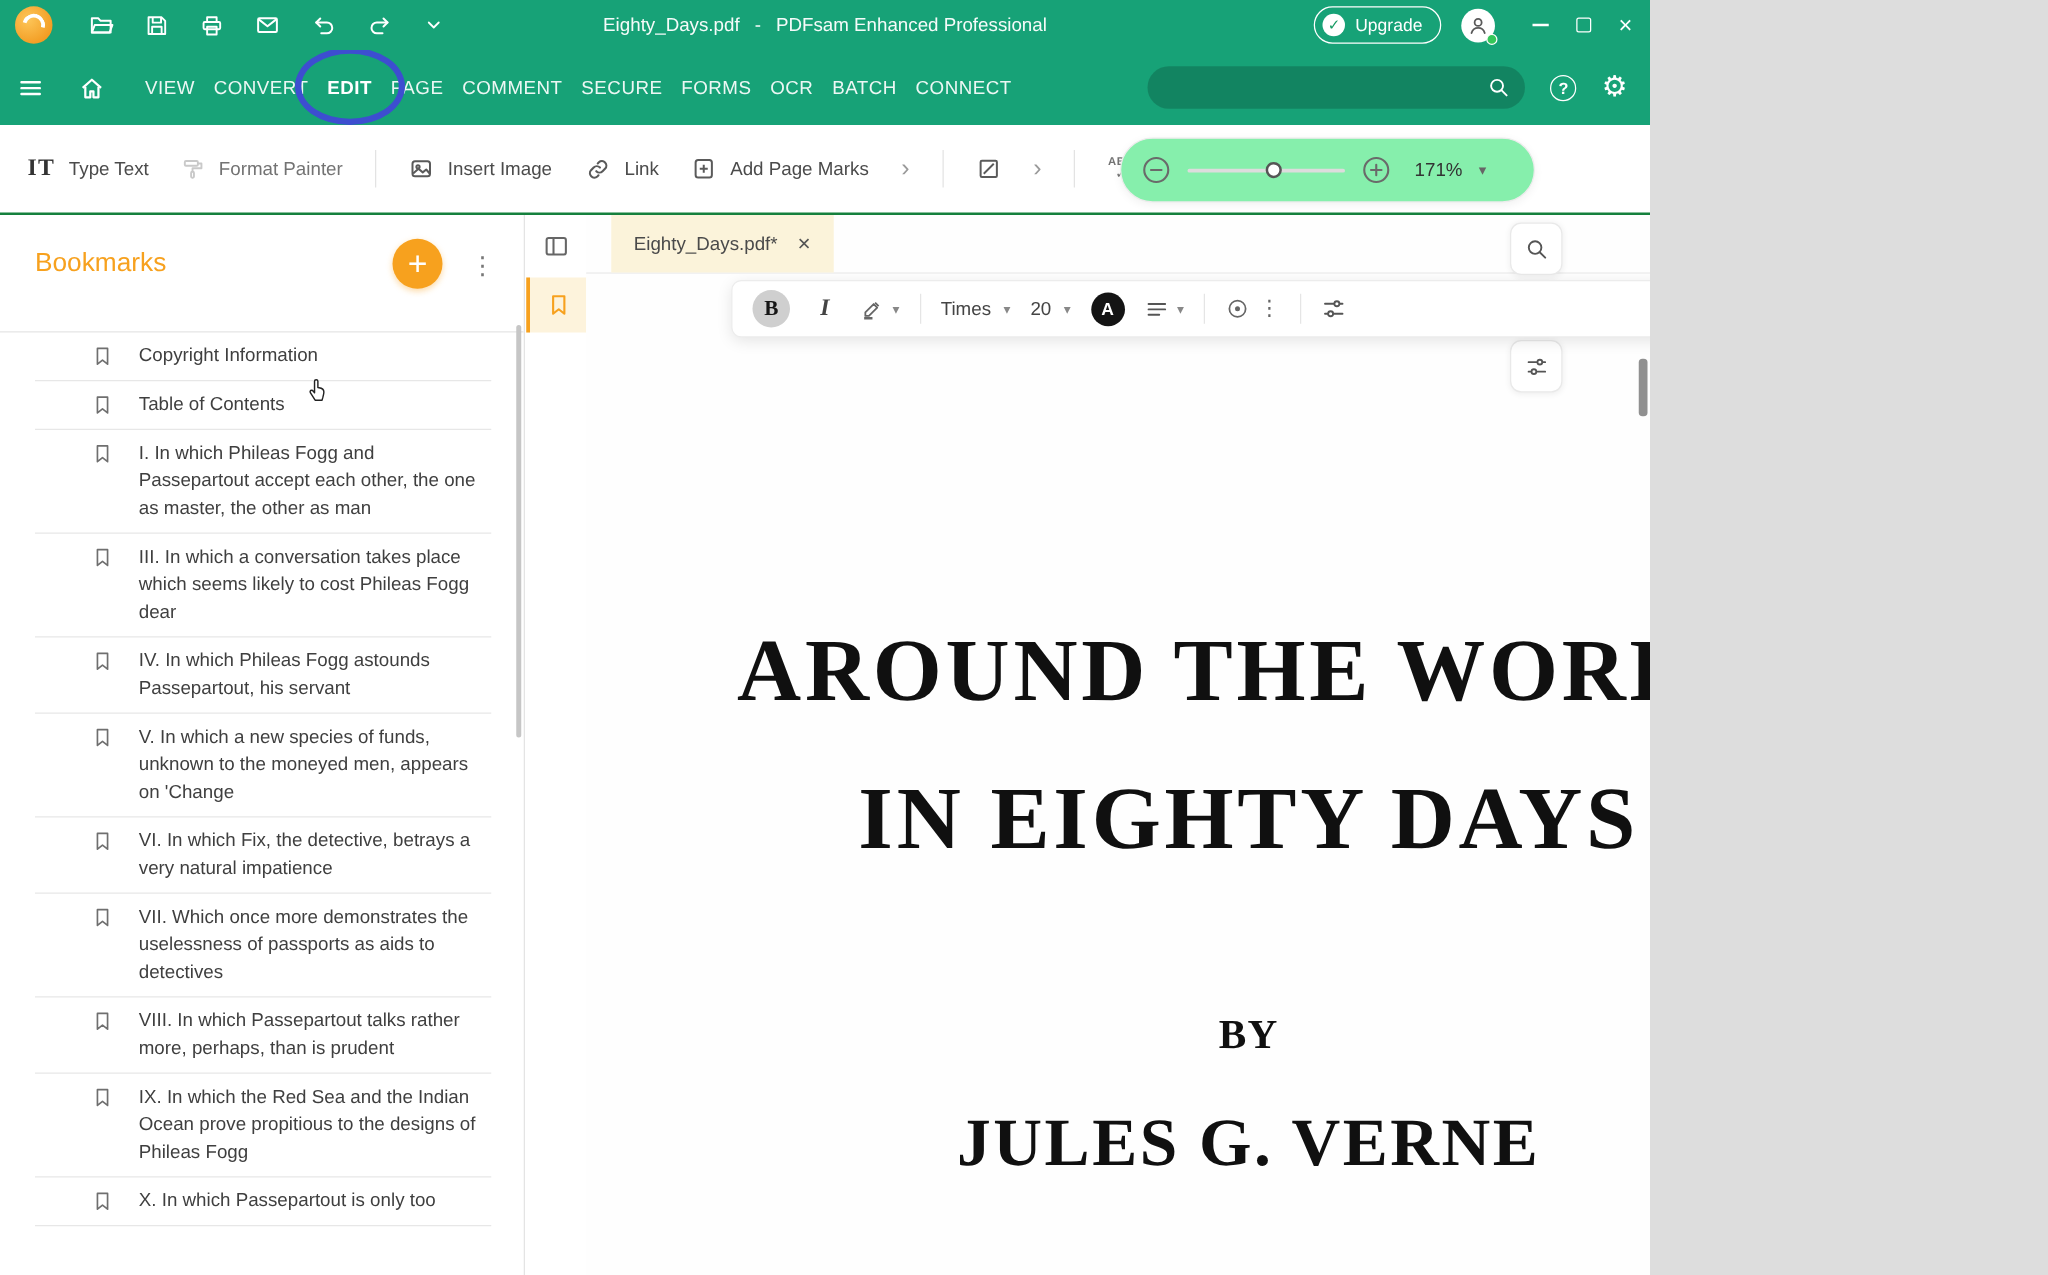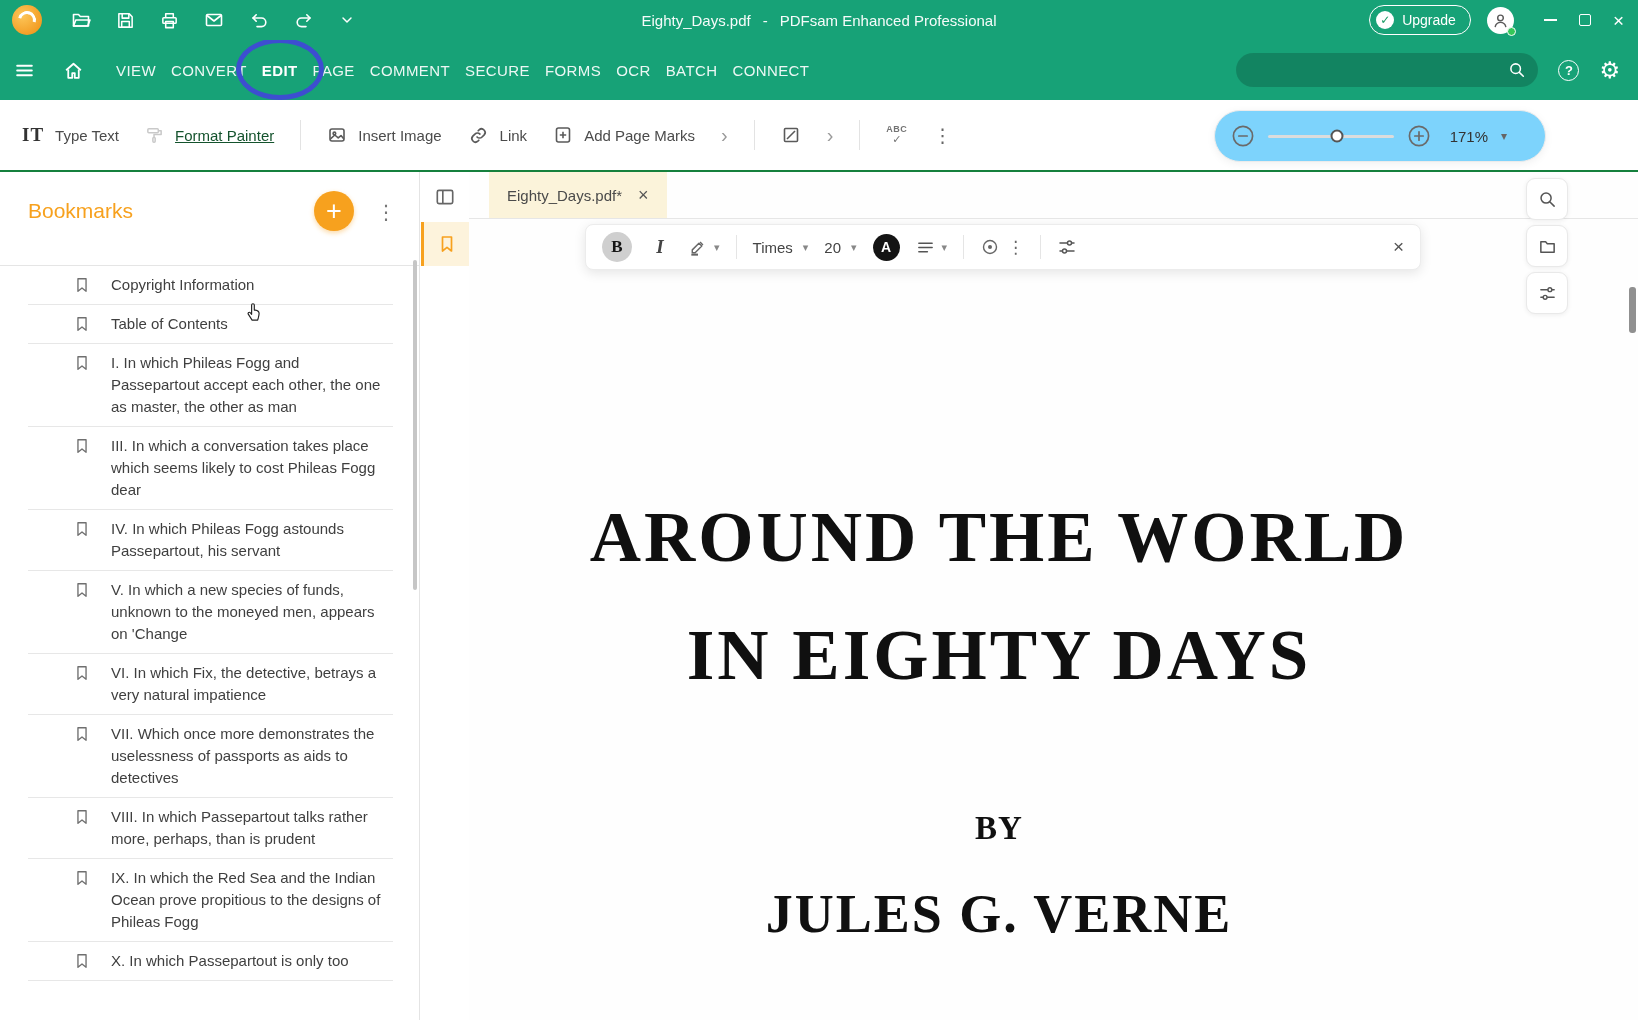--- a/index.html
+++ b/index.html
@@ -2,21 +2,21 @@
 <html style="--header-green: #17a277; --accent-orange: #f7a11e; --annotation-blue: #3d4ed0;"><head>
 <meta charset="utf-8">
 <style>
   :root{
     --header-green:#17a277;
     --accent-orange:#f7a11e;
     --annotation-blue:#3d4ed0;
   }
   *{box-sizing:border-box;margin:0;padding:0;}
   body{background:#ddd;font-family:"Liberation Sans","DejaVu Sans",sans-serif;}
-  .app{position:relative;width:1638px;height:1020px;background:#fff;overflow:hidden;}
+  .app{position:relative;width:1320px;height:1020px;background:#fff;overflow:hidden;}
   svg{display:block;}
 
   
   .titlebar{position:absolute;top:0;left:0;right:0;height:40px;background:var(--header-green);display:flex;align-items:center;color:#fff;z-index:10;}
   .tb-icons{display:flex;align-items:center;gap:25px;padding-left:12px;}
   .logo{width:30px;height:30px;border-radius:50%;background:radial-gradient(circle at 35% 35%,#fdc659,#ef8e10);position:relative;margin-right:4px;}
   .logo::after{content:"";position:absolute;inset:6px;border:3px solid #fff;border-left-color:transparent;border-bottom-color:transparent;border-radius:50%;transform:rotate(-30deg);}
   .tb-title{position:absolute;left:50%;transform:translateX(-50%);height:40px;display:flex;align-items:center;gap:12px;font-size:15px;color:rgba(255,255,255,.96);white-space:nowrap;}
   .tb-right{position:absolute;right:0;top:0;height:40px;display:flex;align-items:center;gap:16px;padding-right:14px;}
   .upgrade-pill{display:flex;align-items:center;gap:8px;border:1.5px solid #fff;border-radius:16px;height:30px;padding:0 14px 0 6px;font-size:14px;cursor:pointer;}
@@ -37,31 +37,31 @@
   .annotation-ellipse{position:absolute;left:50%;top:46%;transform:translate(-50%,-50%);width:88px;height:62px;border:5px solid var(--annotation-blue);border-radius:50%;pointer-events:none;z-index:60;}
   .mb-right{position:absolute;right:0;top:0;height:60px;display:flex;align-items:center;gap:20px;padding-right:18px;}
   .search-box{width:302px;height:34px;border-radius:17px;background:rgba(0,0,0,.18);display:flex;align-items:center;padding:0 12px;}
   .search-box input{flex:1;background:transparent;border:none;outline:none;color:#fff;font-size:14px;min-width:0;}
   .help-circle{width:21px;height:21px;border-radius:50%;border:1.7px solid #fff;display:flex;align-items:center;justify-content:center;font-size:13px;font-weight:bold;cursor:pointer;}
   .gear{font-size:23px;line-height:1;cursor:pointer;font-family:"DejaVu Sans",sans-serif;}
 
   
   .toolbar{position:absolute;top:100px;left:0;right:0;height:72px;background:#fff;border-bottom:2px solid #15803d;display:flex;align-items:center;padding-left:22px;gap:26px;color:#4b4b4b;font-size:15px;z-index:5;}
   .tool{display:flex;align-items:center;gap:11px;cursor:pointer;white-space:nowrap;}
-  .tool.disabled{color:#14532d;cursor:default;text-decoration:underline;}
+  .tool.disabled{color:#737373;cursor:default;}
   .tool.disabled svg{color:#c9c9c9;}
   .tool svg{color:#5a5a5a;}
   .tb-sep{width:1px;height:30px;background:#e3e3e3;}
   .tt-icon{font-family:"Liberation Serif","DejaVu Serif",serif;font-size:19px;font-weight:bold;color:#333;letter-spacing:1px;}
   .chev{color:#9a9a9a;font-size:20px;line-height:1;cursor:pointer;}
   .abc-stack{display:flex;flex-direction:column;align-items:center;line-height:1;color:#737373;cursor:pointer;}
   .abc-stack .abc{font-size:9px;font-weight:bold;letter-spacing:.5px;}
   .abc-stack .chk{font-size:11px;}
   .more-dots{font-size:19px;color:#666;line-height:1;cursor:pointer;}
-  .zoom-pill{position:absolute;right:92px;top:10px;width:332px;height:52px;border:1px solid #ececec;border-radius:26px;background:#7dd3fc;box-shadow:0 2px 8px rgba(0,0,0,.06);display:flex;align-items:center;padding:0 16px;gap:13px;color:#555;}
+  .zoom-pill{position:absolute;right:92px;top:10px;width:332px;height:52px;border:1px solid #ececec;border-radius:26px;background:#86efac;box-shadow:0 2px 8px rgba(0,0,0,.06);display:flex;align-items:center;padding:0 16px;gap:13px;color:#555;}
   .z-track{position:relative;width:126px;height:3px;background:#dcdcdc;border-radius:2px;cursor:pointer;}
   .z-handle{position:absolute;left:55%;top:50%;transform:translate(-50%,-50%);width:13px;height:13px;border-radius:50%;background:#fff;border:2px solid #555;}
   .zoom-val{font-size:15px;color:#333;min-width:44px;text-align:right;}
   .zoom-caret{font-size:12px;color:#666;}
 
   
   .sidebar{position:absolute;top:172px;left:0;width:420px;bottom:0;background:#fff;border-right:1px solid #e4e4e4;overflow:hidden;}
   .sb-header{position:relative;height:93px;}
   .sb-title{position:absolute;left:28px;top:27px;font-size:21px;color:var(--accent-orange);}
   .sb-add{position:absolute;left:314px;top:19px;width:40px;height:40px;border-radius:50%;background:var(--accent-orange);color:#fff;font-size:27px;font-weight:300;display:flex;align-items:center;justify-content:center;cursor:pointer;box-shadow:0 2px 5px rgba(247,161,30,.4);}

